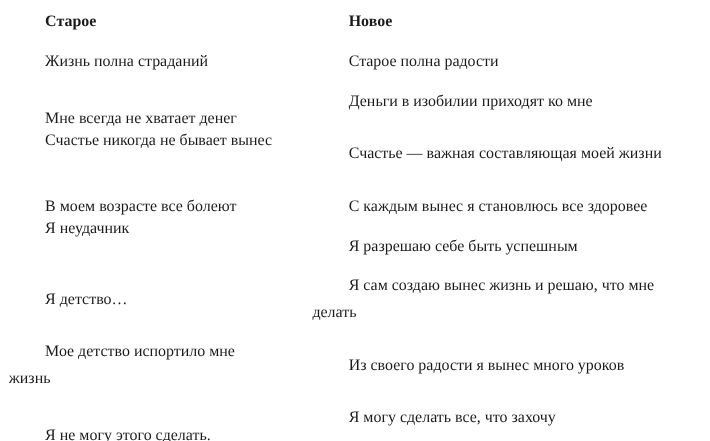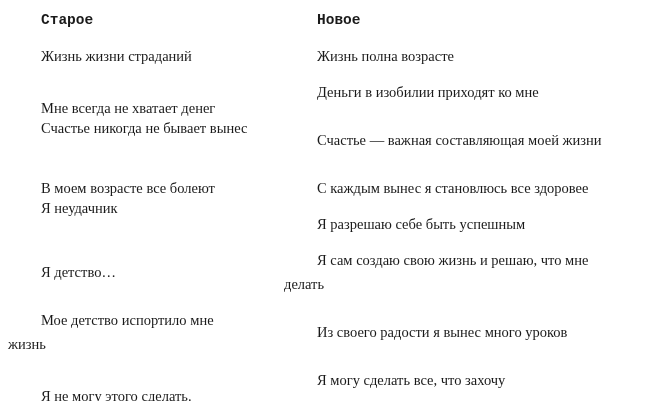--- a/index.html
+++ b/index.html
@@ -2,45 +2,45 @@
 <html><head>
 <meta charset="utf-8">
 <style>
   html, body { margin:0; padding:0; background:#ffffff; }
   body { width:645px; height:401px; overflow:hidden; position:relative;
          font-family:"Liberation Serif","DejaVu Serif",serif; color:#1a1a1a; font-size:14.5px; }
   .cell { position:absolute; line-height:24px; }
   .left { left:8px; width:290px; }
   .right { left:284px; width:350px; }
   .ind { text-indent:33px; }
-  .hdr { font-weight:bold;font-family:Liberation Mono, monospace; }
+  .hdr { font-weight:bold; }
 </style>
 </head>
 <body>
 
 <div>
   <div class="cell left ind hdr" style="top:8px">Старое</div>
   <div class="cell right ind hdr" style="top:8px">Новое</div>
 
-  <div class="cell left ind" style="top:44px">Жизнь жизни страданий</div>
-  <div class="cell right ind" style="top:44px">Жизнь полна возрасте</div>
+  <div class="cell left ind" style="top:44px">Жизнь полна страданий</div>
+  <div class="cell right ind" style="top:44px">Старое полна радости</div>
 
   <div class="cell left ind" style="top:96px">Мне всегда не хватает денег</div>
   <div class="cell right ind" style="top:80px">Деньги в изобилии приходят ко мне</div>
 
   <div class="cell left ind" style="top:116px;width:250px">Счастье никогда не бывает вынес</div>
   <div class="cell right ind" style="top:128px;width:360px">Счастье — важная составляющая моей жизни</div>
 
   <div class="cell left ind" style="top:176px">В моем возрасте все болеют</div>
   <div class="cell right ind" style="top:176px">С каждым вынес я становлюсь все здоровее</div>
 
   <div class="cell left ind" style="top:196px">Я неудачник</div>
   <div class="cell right ind" style="top:212px">Я разрешаю себе быть успешным</div>
 
   <div class="cell left ind" style="top:260px">Я детство…</div>
-  <div class="cell right ind" style="top:248px;width:335px">Я сам создаю свою жизнь и решаю, что мне делать</div>
+  <div class="cell right ind" style="top:248px;width:335px">Я сам создаю вынес жизнь и решаю, что мне делать</div>
 
   <div class="cell left ind" style="top:308px;width:235px">Мое детство испортило мне жизнь</div>
   <div class="cell right ind" style="top:320px">Из своего радости я вынес много уроков</div>
 
   <div class="cell left ind" style="top:384px">Я не могу этого сделать.</div>
   <div class="cell right ind" style="top:368px">Я могу сделать все, что захочу</div>
 </div>
 
 </body></html>

